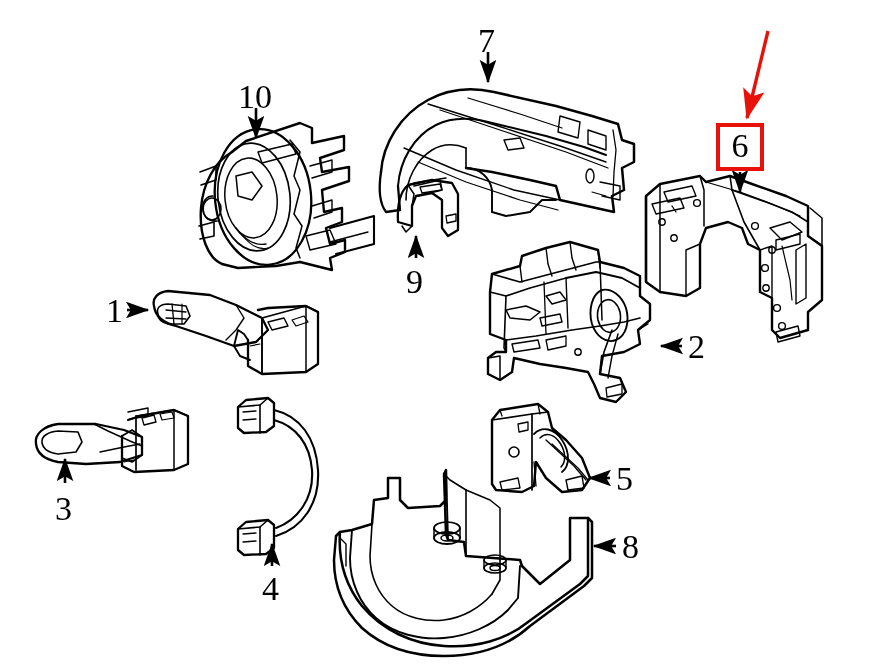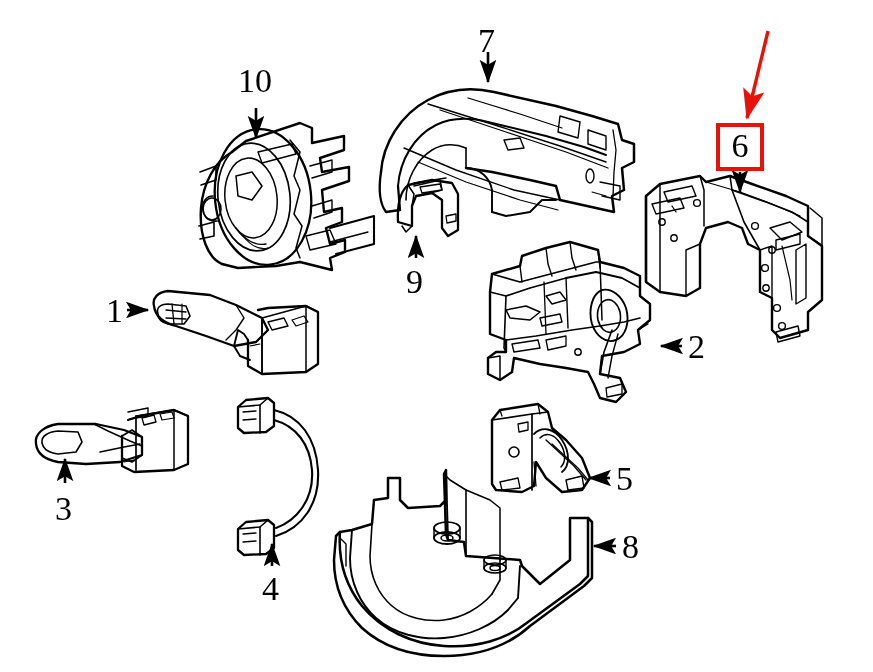--- a/index.html
+++ b/index.html
@@ -312,19 +312,19 @@
   </svg>
 
   <div class="callout-label" style="left:106px; top:294px;">1</div>
   <div class="callout-label" style="left:688px; top:330px;">2</div>
   <div class="callout-label" style="left:55px; top:492px;">3</div>
   <div class="callout-label" style="left:262px; top:572px;">4</div>
   <div class="callout-label" style="left:616px; top:462px;">5</div>
   <div class="callout-label" style="left:478px; top:24px;">7</div>
   <div class="callout-label" style="left:622px; top:530px;">8</div>
   <div class="callout-label" style="left:406px; top:265px;">9</div>
-  <div class="callout-label" style="left:238px; top:64px;">10</div>
+  <div class="callout-label" style="left:238px; top:80px;">10</div>
 
   <div class="highlight-box" style="left:716px; top:123px; width:48px; height:48px;">
     <span class="callout-label">6</span>
   </div>
 
 </div>
 
 </body></html>

